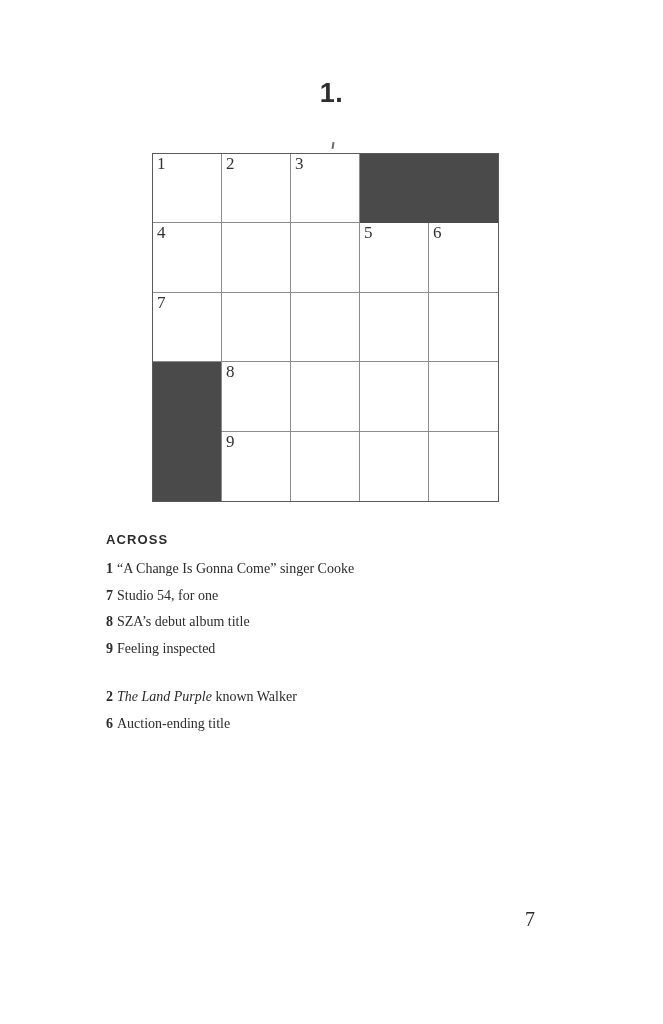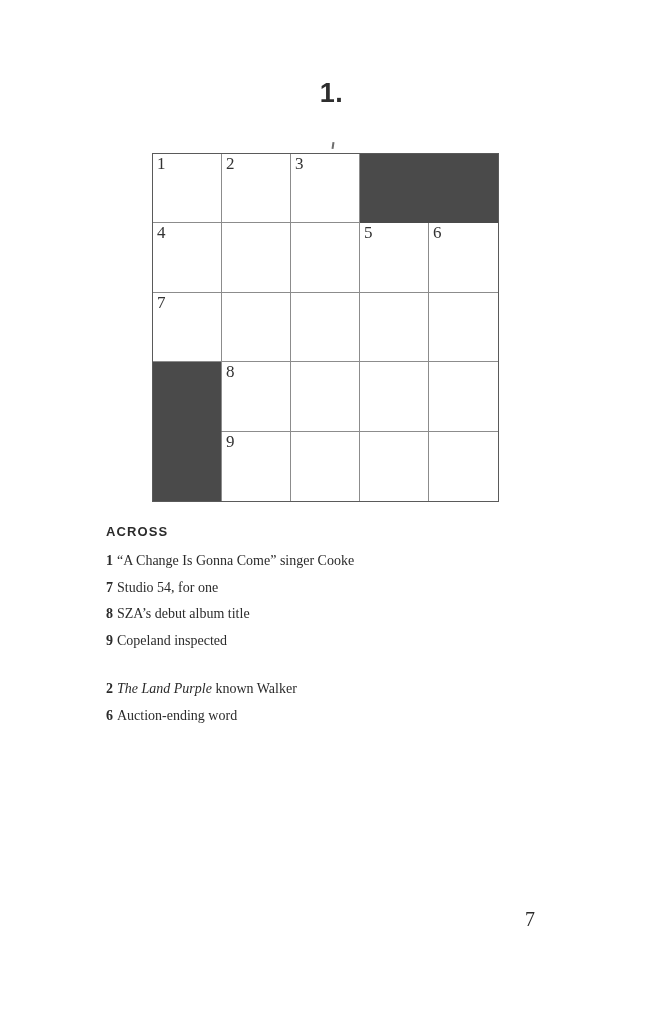--- a/index.html
+++ b/index.html
@@ -84,21 +84,21 @@
     color: #333333;
   }
 
   
   .clues {
     position: absolute;
     left: 106px;
     top: 524px;
     width: 440px;
   }
-  .clue-section { margin: 0 0 22px 0; }
+  .clue-section { margin: 8px 0 22px 0; }
   .section-heading {
     font-family: "Liberation Sans", sans-serif;
     font-weight: bold;
     font-size: 13px;
     letter-spacing: 1.1px;
     color: #2b2b2b;
     margin-bottom: 9px;
   }
   .clue-row {
     font-family: "Liberation Serif", serif;
@@ -181,26 +181,26 @@
 </div>
 
 <div class="clues">
 
   <div class="clue-section">
     <div class="section-heading">ACROSS</div>
     <div id="across-list">
         <div class="clue-row"><span class="clue-num">1</span><span class="clue-text">“A Change Is Gonna Come” singer Cooke</span></div>
         <div class="clue-row"><span class="clue-num">7</span><span class="clue-text">Studio 54, for one</span></div>
         <div class="clue-row"><span class="clue-num">8</span><span class="clue-text">SZA’s debut album title</span></div>
-        <div class="clue-row"><span class="clue-num">9</span><span class="clue-text">Copeland inspected</span></div>
+        <div class="clue-row"><span class="clue-num">9</span><span class="clue-text">Feeling inspected</span></div>
       </div>
   </div>
 
   <div class="clue-section">
     <div id="down-list">
         <div class="clue-row"><span class="clue-num">2</span><span class="clue-text"><span class="it">The Land Purple</span><span> known Walker</span></span></div>
-        <div class="clue-row"><span class="clue-num">6</span><span class="clue-text">Auction-ending word</span></div>
+        <div class="clue-row"><span class="clue-num">6</span><span class="clue-text">Auction-ending title</span></div>
       </div>
   </div>
 
 </div>
 
 <div class="page-number">7</div>
 
 </body></html>

